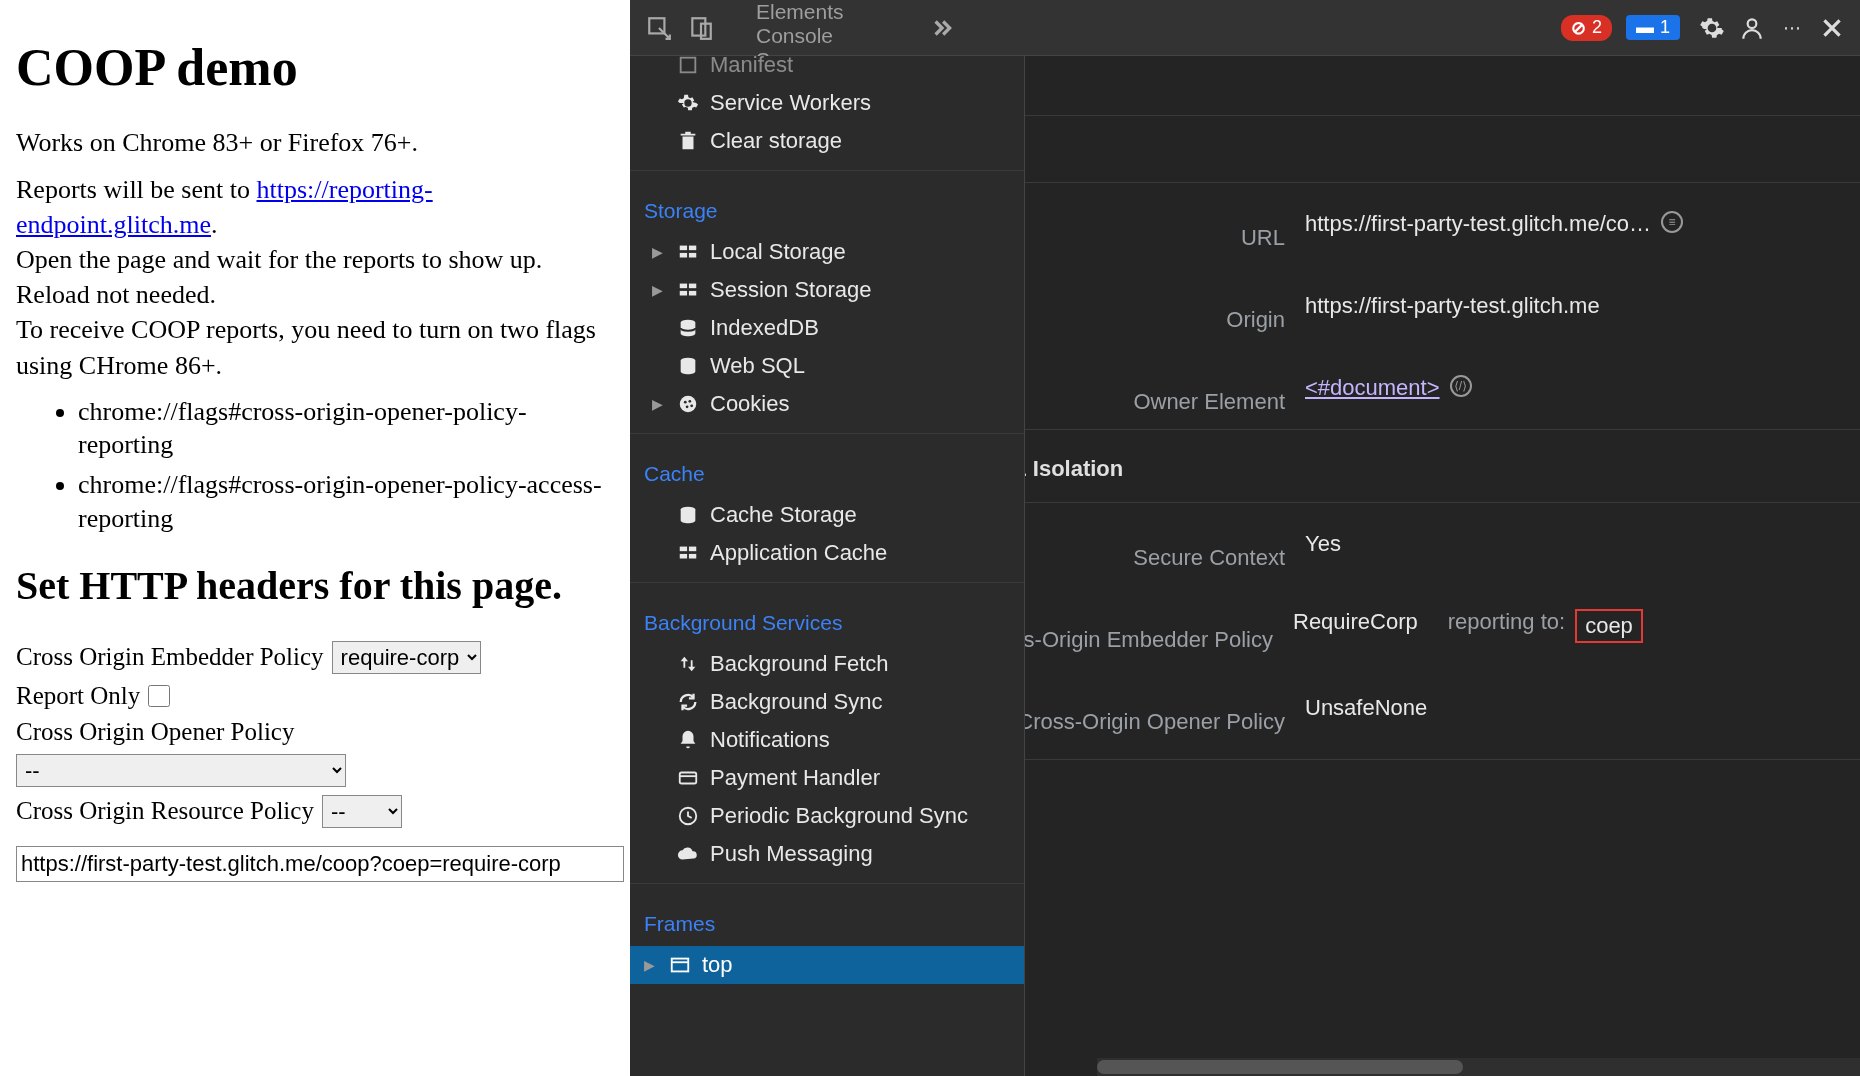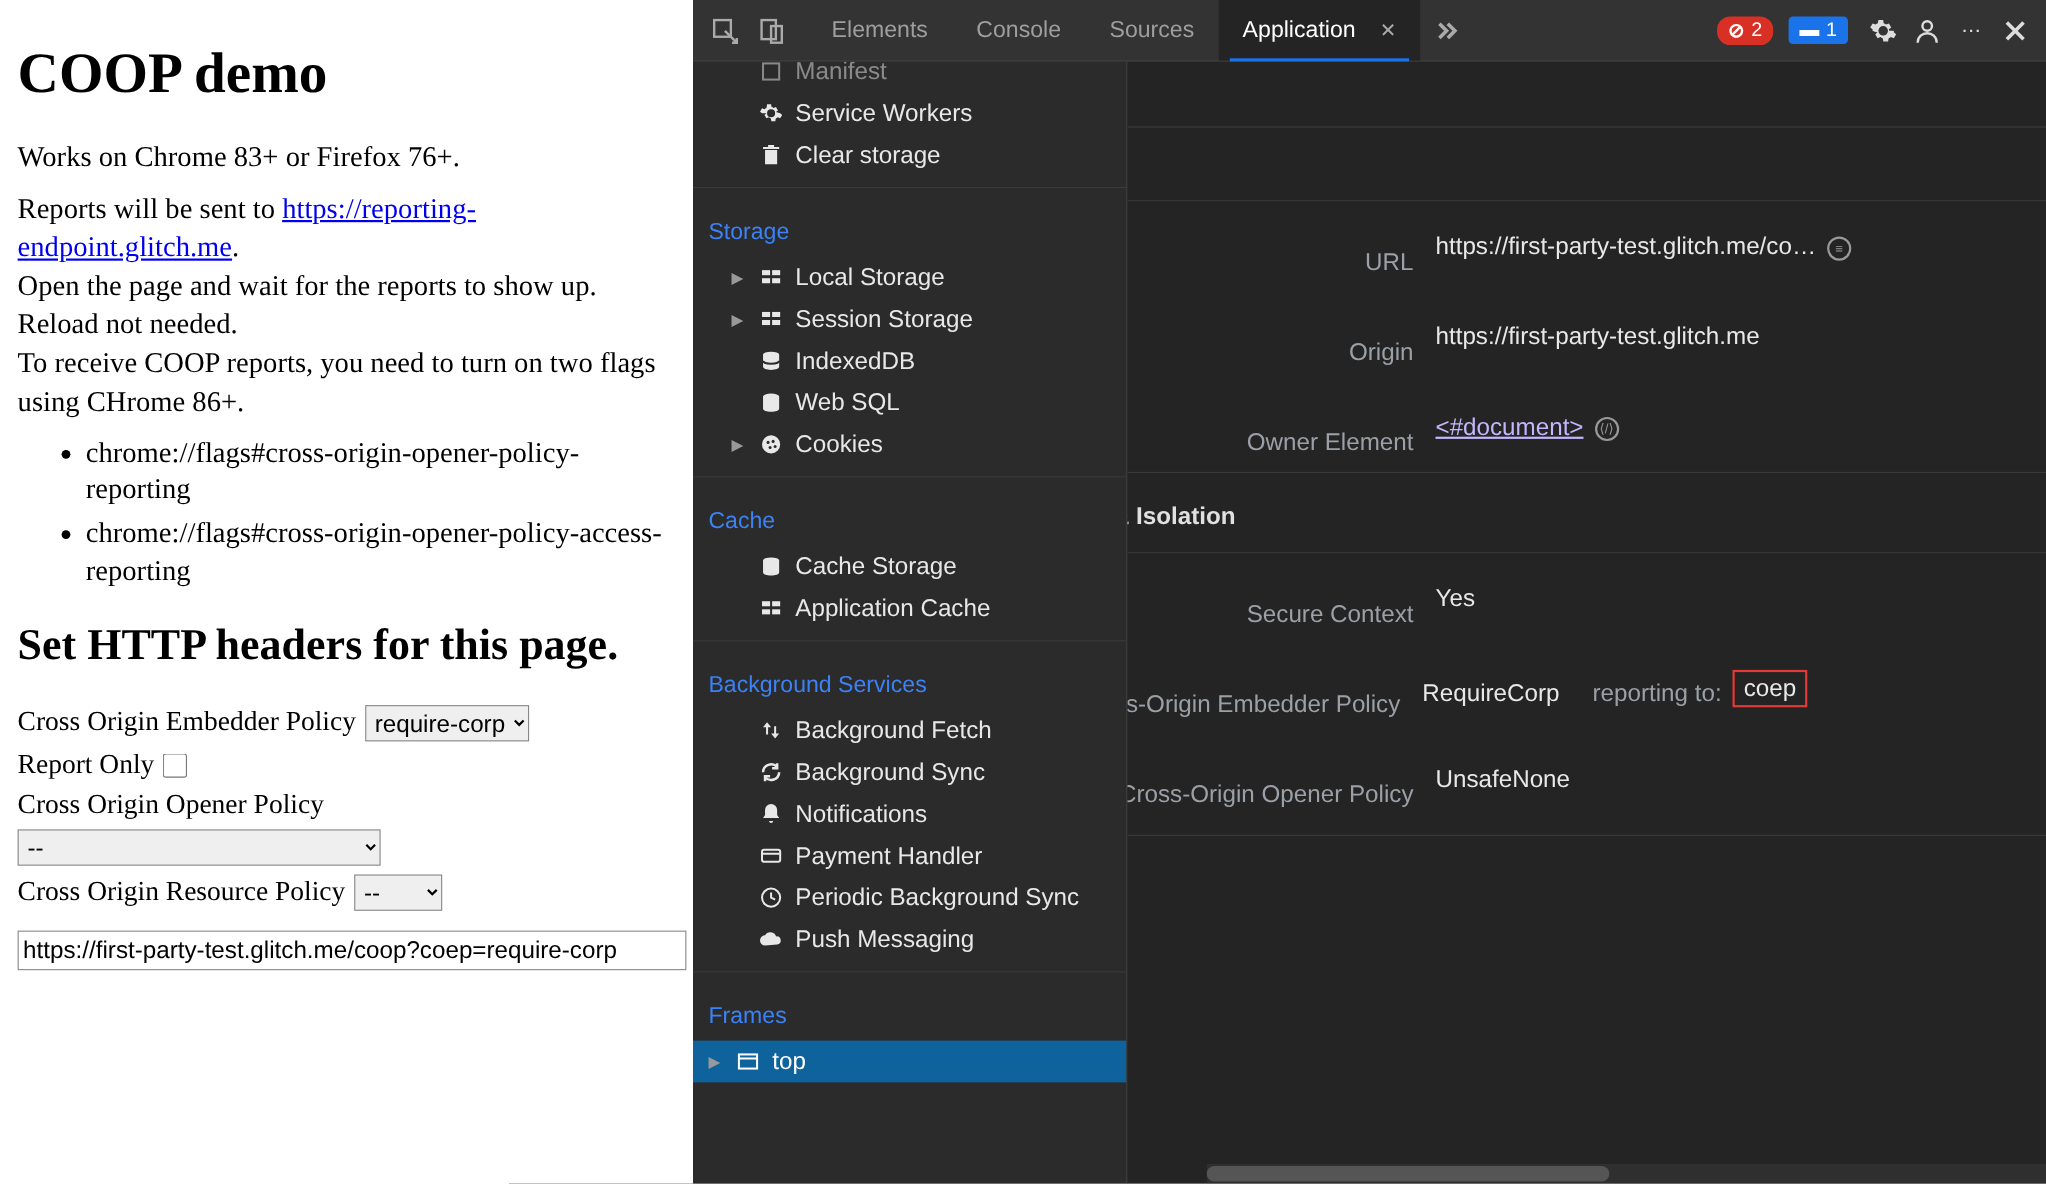--- a/index.html
+++ b/index.html
@@ -53,21 +53,21 @@
   border-bottom: 1px solid #444;
   padding: 0 10px;
   gap: 4px;
 }
 .tabbar .iconbtn {
   width: 38px; height: 38px;
   display: flex; align-items: center; justify-content: center;
   color: #aaa; cursor: pointer;
 }
 .tabbar .iconbtn svg { width: 26px; height: 26px; }
-.tabs { display: flex; margin-left: 10px; height: 100%; }
+.tabs { display: flex; margin-left: 10px; height: 100%; flex-direction: column; }
 .tab {
   padding: 0 22px;
   display: flex; align-items: center;
   color: #9e9e9e;
   font-size: 21px;
   cursor: pointer;
   position: relative;
 }
 .tab.active { color: #fff; background: #242424; gap: 12px; }
 .tab.active::after {
@@ -97,21 +97,21 @@
 .sidebar::-webkit-scrollbar { width: 14px; }
 .sidebar::-webkit-scrollbar-thumb { background: #555; border-radius: 7px; }
 .sidebar::-webkit-scrollbar-track { background: #333; }
 .sb-section-title {
   color: #3b82f6;
   font-size: 21px;
   padding: 18px 14px 10px;
 }
 .sb-item {
   display: flex; align-items: center;
-  padding: 6px 14px 6px 35px;
+  padding: 6px 14px 6px 22px;
   color: #e8e8e8;
   font-size: 22px;
   cursor: pointer;
   gap: 10px;
 }
 .sb-item .tri { width: 14px; color: #999; font-size: 14px; }
 .sb-item .tri.empty { visibility: hidden; }
 .sb-item.selected { background: #0e639c; color: #fff; }
 .sb-icon { width: 24px; height: 24px; display: inline-flex; align-items: center; justify-content: center; flex-shrink: 0; }
 .sb-icon svg { width: 22px; height: 22px; }
@@ -145,21 +145,21 @@
   color: #9aa0a6;
   font-size: 22px;
   flex-shrink: 0;
   margin-left: -60px;
   margin-top: 28px;
 }
 .kv-row .v {
   color: #e8e8e8;
   font-size: 22px;
   display: flex;
-  align-items: flex-end;
+  align-items: flex-start;
   gap: 10px;
 }
 .kv-row .v a { color: #c4b5fd; text-decoration: underline; }
 .kv-row .extra { color: #9aa0a6; margin-left: 20px; }
 .redbox { border: 2px solid #e53935; padding: 2px 8px; color: #e8e8e8; }
 .reveal-icon { width: 22px; height: 22px; border: 2px solid #999; border-radius: 50%; display: inline-flex; align-items: center; justify-content: center; font-size: 12px; color: #999; }
 .details .hr2 { height: 1px; background: #3a3a3a; }
 .hscroll {
   position: absolute;
   left: 72px; right: 0; bottom: 0;

